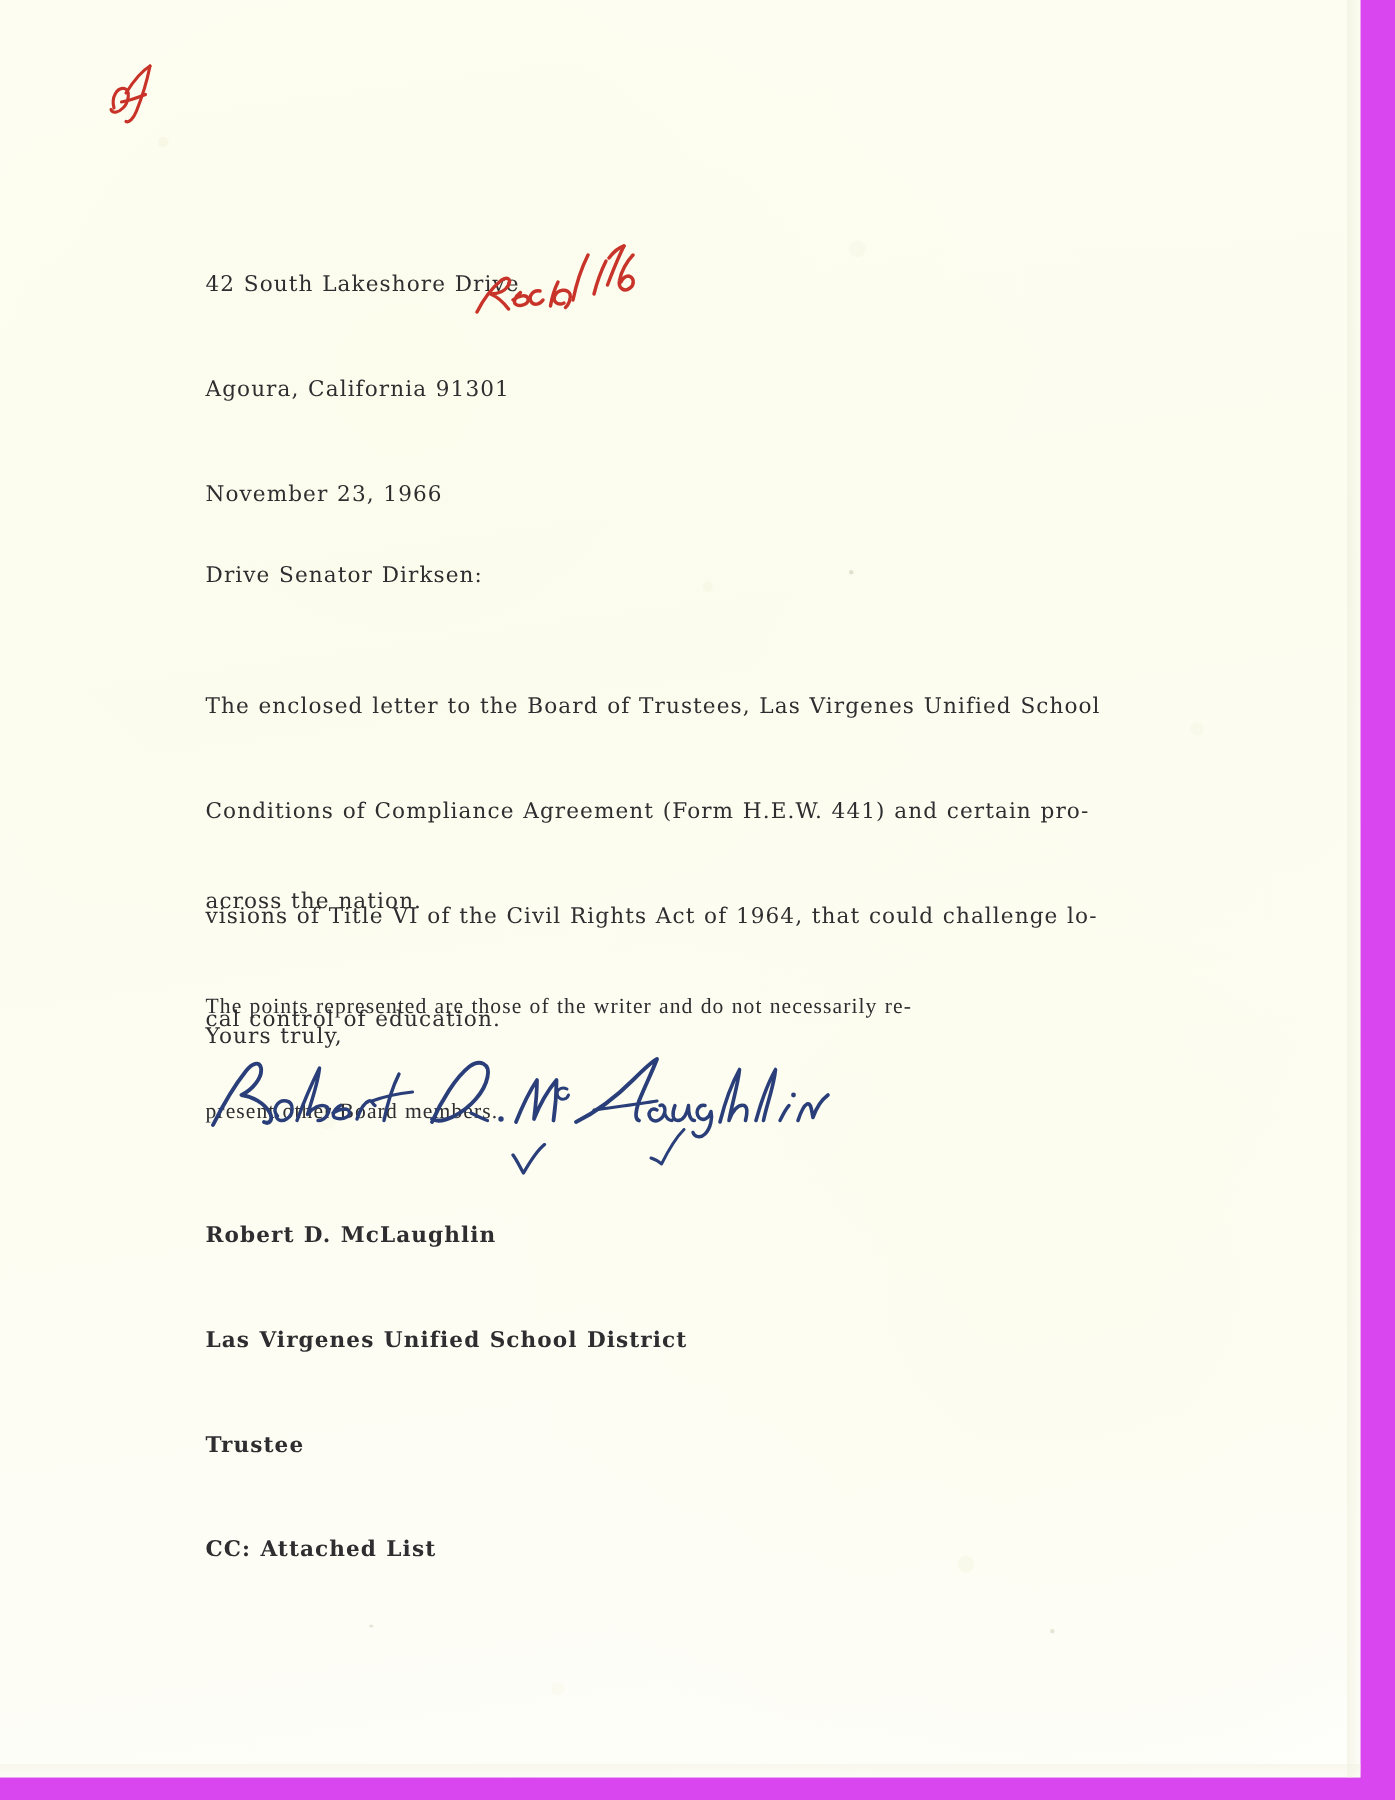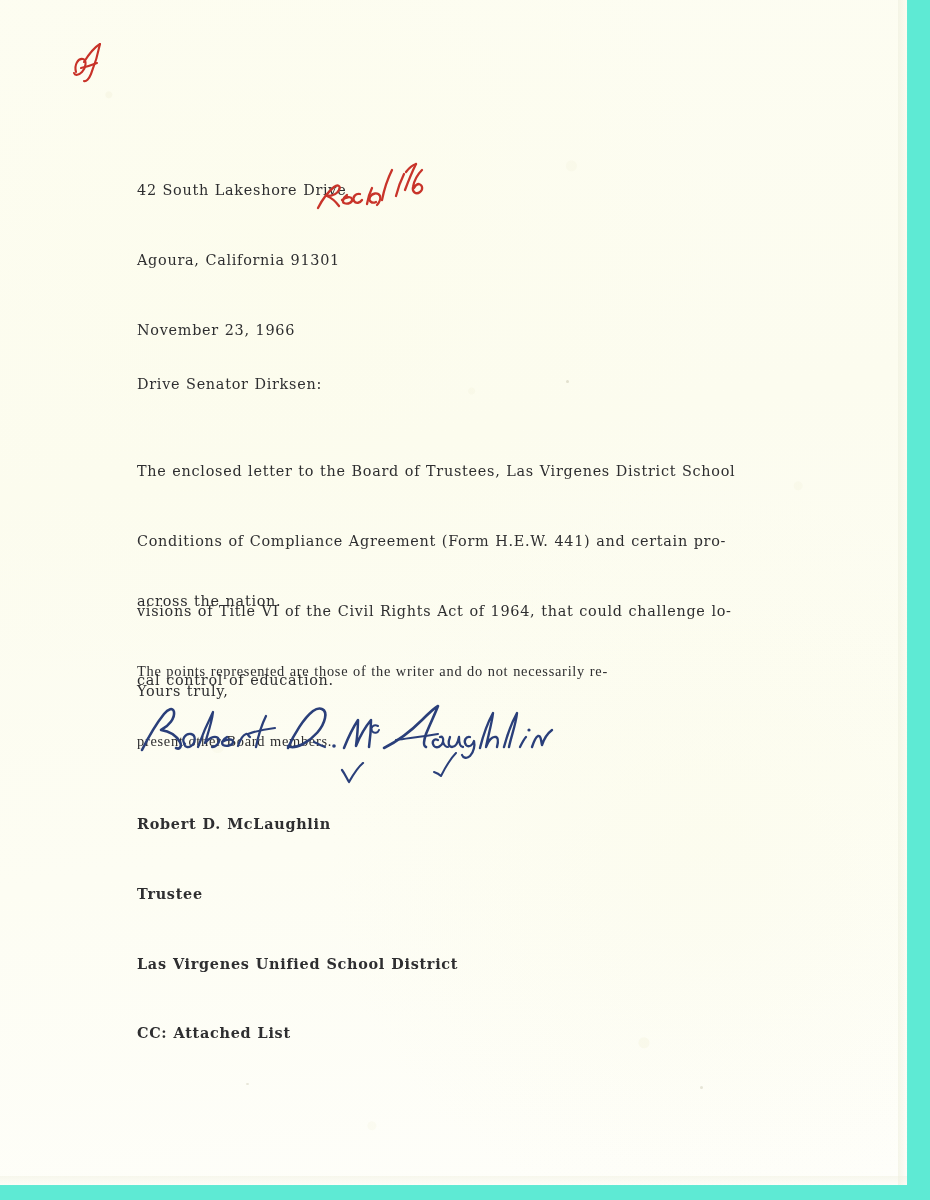--- a/index.html
+++ b/index.html
@@ -12,21 +12,21 @@
     height: 1200px;
     position: relative;
     overflow: hidden;
     font-family: "Liberation Serif", serif;
   }
 
   
   #scan-canvas {
     position: absolute;
     inset: 0;
-    background: #5eead4;
+    background: #d946ef;
   }
 
   
   #paper-sheet {
     position: absolute;
     left: 0;
     top: 0;
     width: 907px;
     height: 1185px;
     background:
@@ -170,21 +170,21 @@
       <path d="M94 16 C97 12, 101 9, 104 8"></path>
       <path d="M104 8 C100 16, 96 26, 93 34"></path>
       <path d="M110 14 C106 18, 102 25, 101 31 C100 36, 104 39, 108 36 C111 34, 111 29, 107 28 C105 28, 103 30, 102 32"></path>
     </g>
   </svg>
 
 
   <div class="typed" id="salutation">Drive Senator Dirksen:</div>
 
   <div class="typed" id="para-1">
-    <span class="ln">The enclosed letter to the Board of Trustees, Las Virgenes District School</span>
+    <span class="ln">The enclosed letter to the Board of Trustees, Las Virgenes Unified School</span>
     <span class="ln">Conditions of Compliance Agreement (Form H.E.W. 441) and certain pro-</span>
     <span class="ln">visions of Title VI of the Civil Rights Act of 1964, that could challenge lo-</span>
     <span class="ln">cal control of education.</span>
   </div>
 
   <div class="typed" id="para-2">
     <span class="ln">across the nation.</span>
   </div>
 
   <div class="typed" id="para-3">
@@ -235,22 +235,22 @@
 
       <path d="M382 47 C384 43, 386 39, 388 37" stroke-width="2.3"></path>
       <circle cx="391" cy="30" r="1.6" fill="#2a3f7a" stroke="none"></circle>
 
       <path d="M394 47 C396 41, 398 37, 400 36 C403 35, 403 41, 404 45 C406 39, 410 33, 414 30" stroke-width="2.4"></path>
     </g>
   </svg>
 
   <div class="typed" id="signature-block">
     <span class="ln">Robert D. McLaughlin</span>
+    <span class="ln">Las Virgenes Unified School District</span>
     <span class="ln">Trustee</span>
-    <span class="ln">Las Virgenes Unified School District</span>
     <span class="ln">CC: Attached List</span>
   </div>
 
   <svg id="check-mark-1" viewBox="0 0 26 22">
     <path d="M2 8 C5 12, 7 17, 9 20 C13 13, 18 5, 23 1" fill="none" stroke="#2a3f7a" stroke-width="2.2" stroke-linecap="round" stroke-linejoin="round"></path>
   </svg>
   <svg id="check-mark-2" viewBox="0 0 26 26">
     <path d="M2 20 C5 21, 7 22, 9 24 C13 16, 18 7, 24 1" fill="none" stroke="#2a3f7a" stroke-width="2" stroke-linecap="round" stroke-linejoin="round"></path>
   </svg>
 

